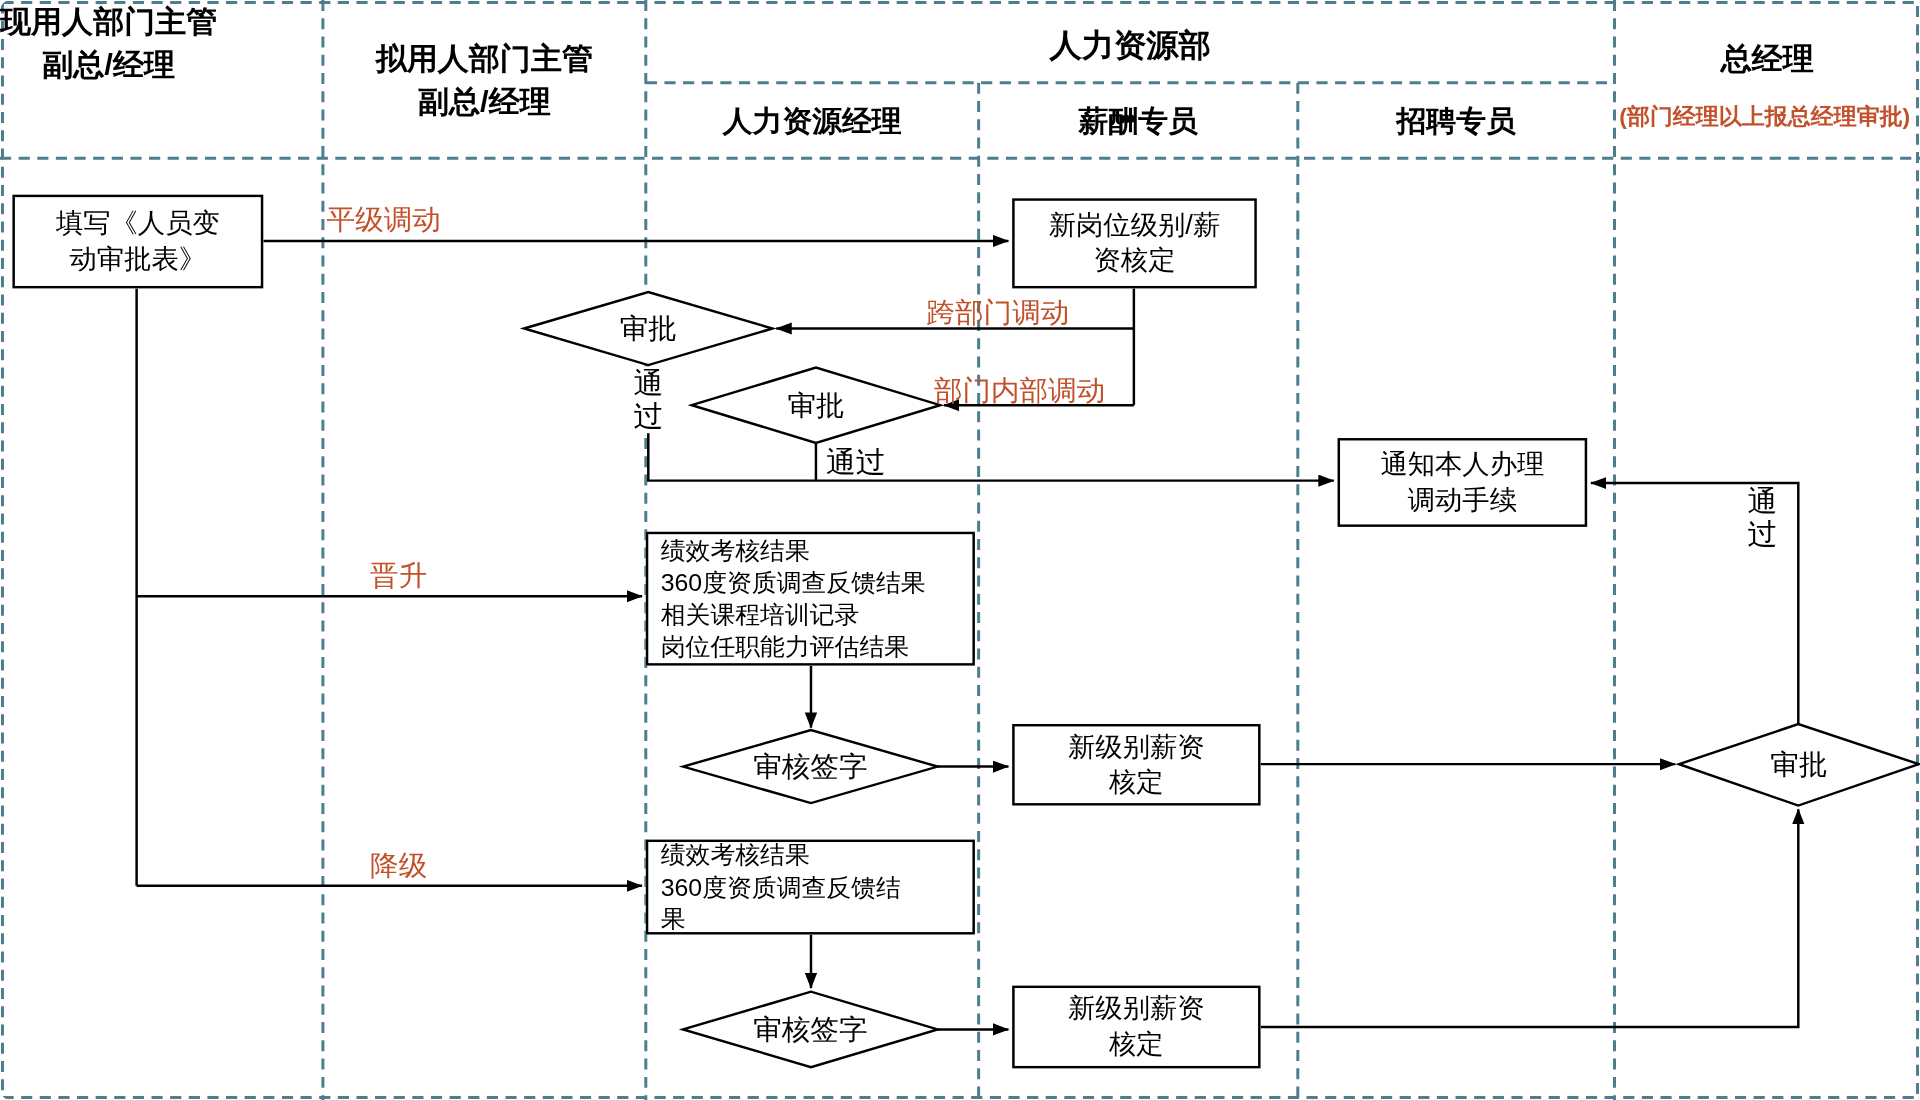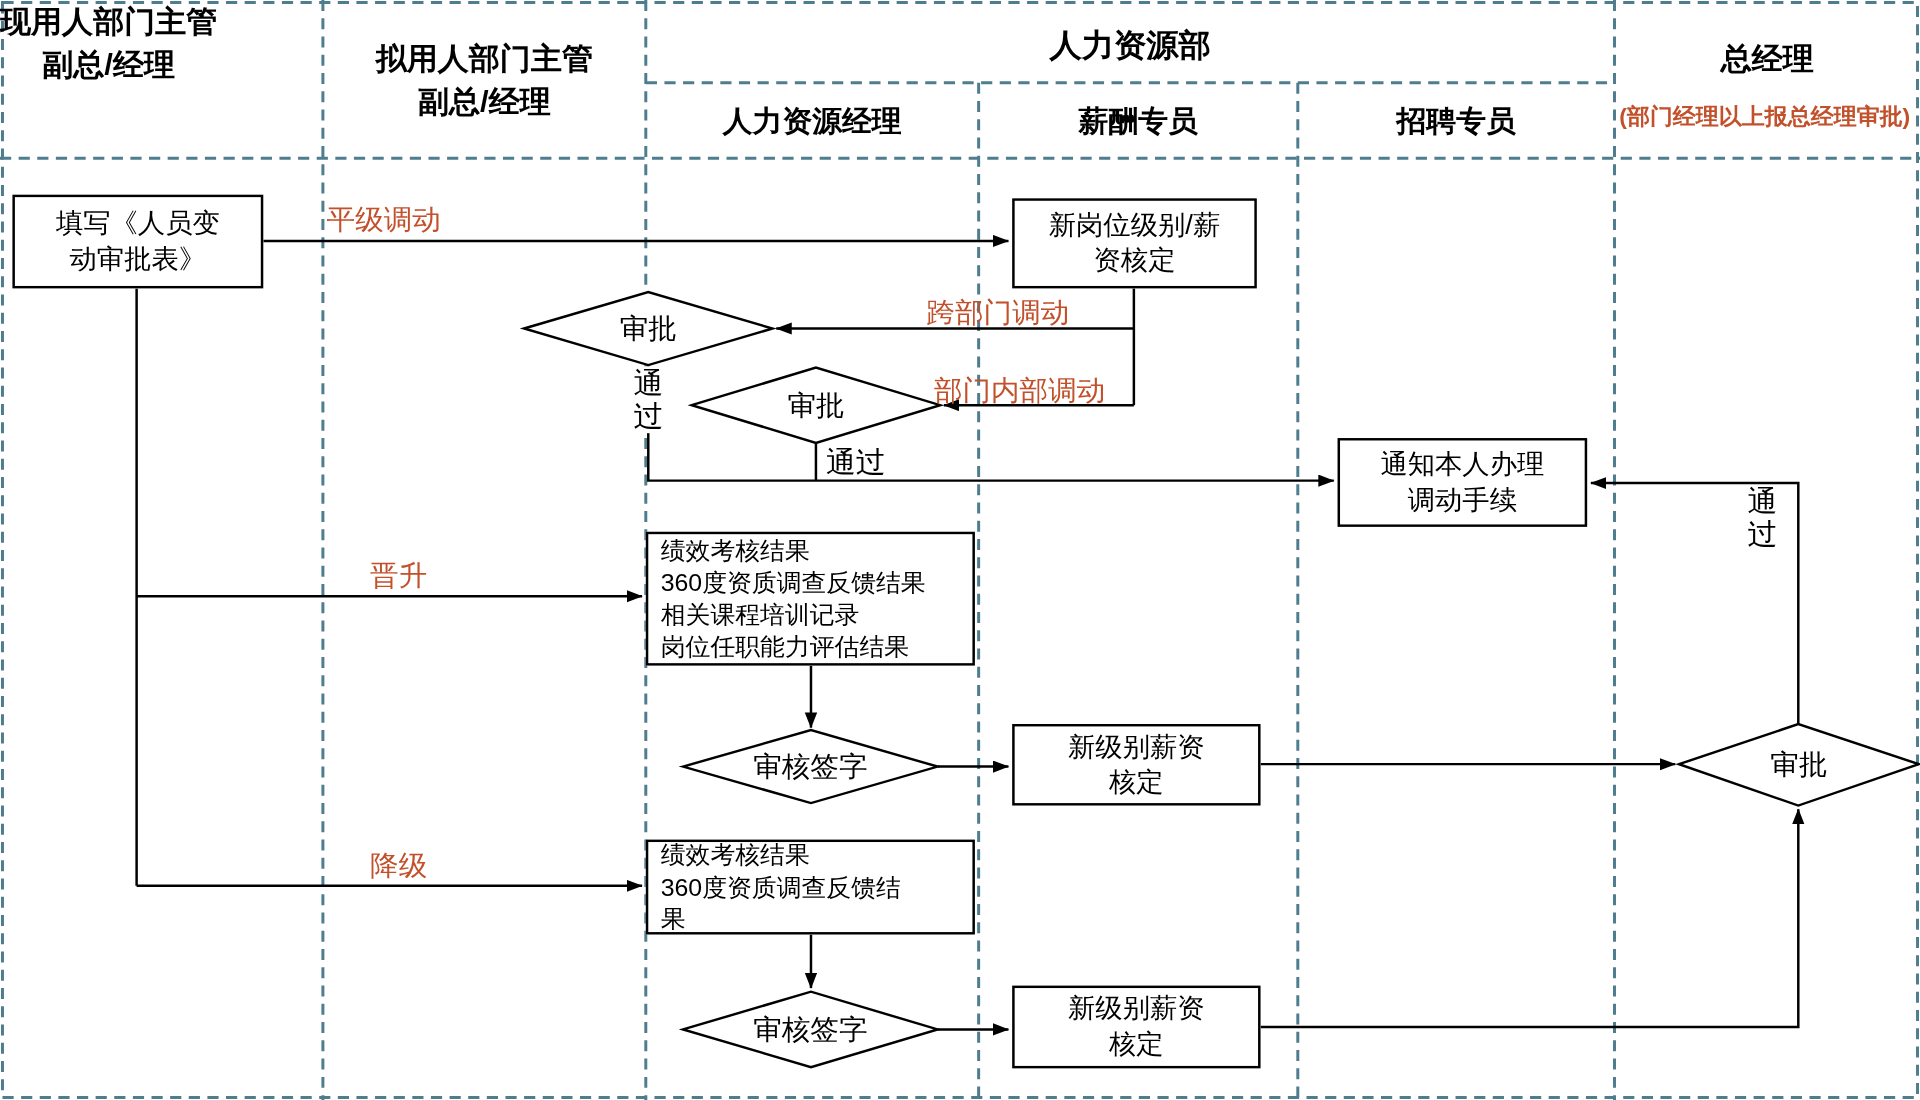--- a/index.html
+++ b/index.html
@@ -8,20 +8,21 @@
     font-family: "Liberation Sans", "DejaVu Sans", sans-serif;
     color: #000;
     overflow: hidden;
   }
   #viewport {
     position: relative;
     width: 1920px;
     height: 1100px;
     overflow: hidden;
     background: #fff;
+    border-radius: 11px;
   }
   
   #stage {
     position: absolute;
     left: 0; top: 0;
     width: 1546px;
     height: 904px;
     transform: scale(1.24192, 1.21681);
     transform-origin: 0 0;
   }

